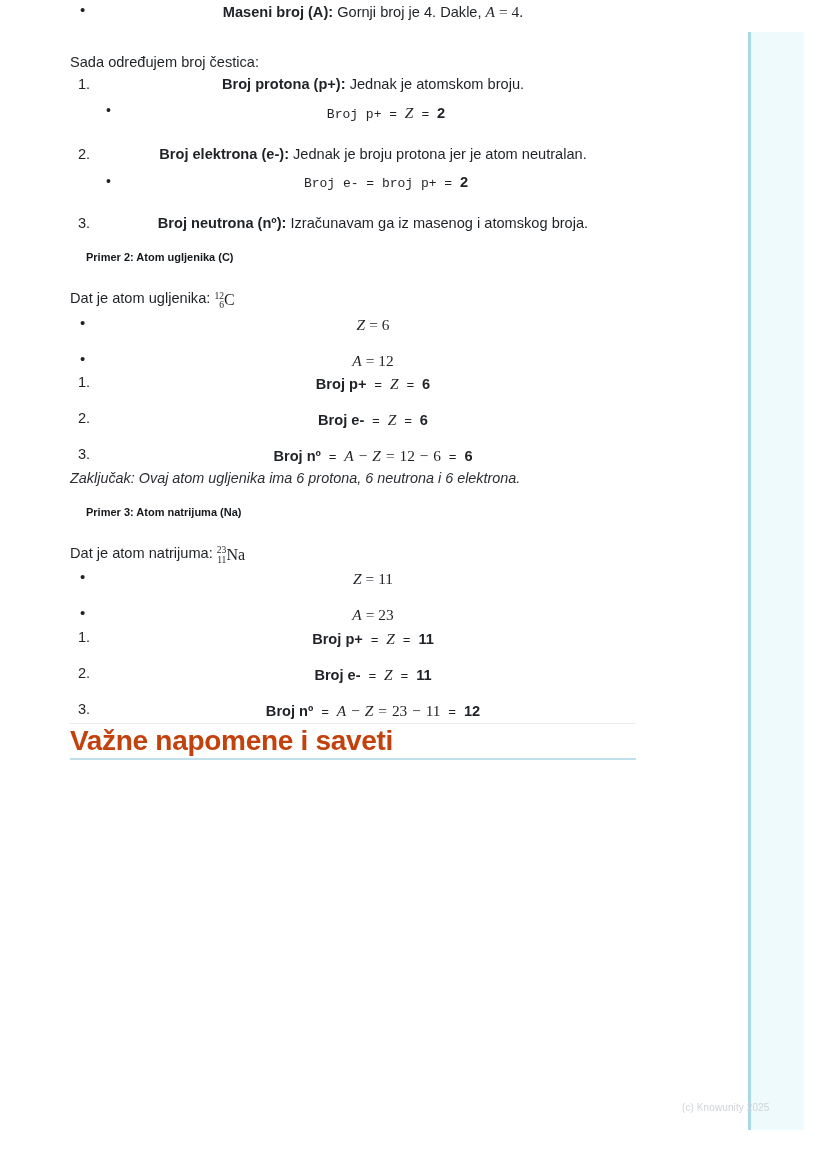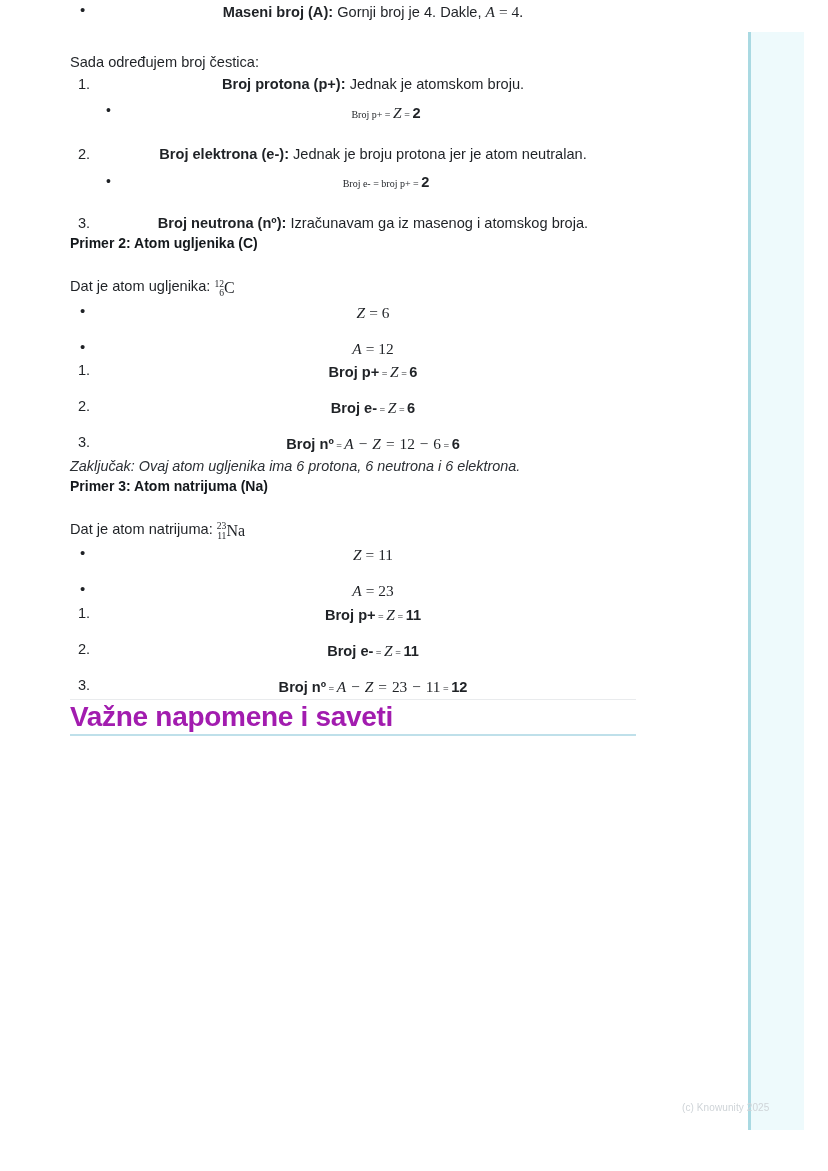--- a/index.html
+++ b/index.html
@@ -127,22 +127,22 @@
     font-style: normal;
     font-size: 15.4px;
   }
   .mop {
     font-family: "Liberation Serif", serif;
     font-style: normal;
     font-size: 15.4px;
     padding: 0 1px;
   }
   .eq {
-    font-family: Liberation Serif, serif;
-    font-size: 10px;
+    font-family: Liberation Mono, monospace;
+    font-size: 13px;
   }
 
   
   .isotope {
     display: inline-block;
     font-family: "Liberation Serif", serif;
     font-size: 16px;
     vertical-align: -1px;
     white-space: nowrap;
   }
@@ -166,40 +166,40 @@
   .conclusion {
     font-size: 14.4px;
     font-style: italic;
     line-height: 1.5;
     color: #2b2f34;
     margin: 0;
   }
 
   
   .subhead {
-    font-size: 14px;
+    font-size: 11px;
     font-weight: 700;
     color: #14181c;
-    margin: 0;
+    margin: 16px;
   }
 
   
   .divider {
     height: 1px;
     background: #e9ebed;
     border: 0;
     margin: 0;
     width: 566px;
   }
 
   
   .section-title {
     font-size: 28px;
     font-weight: 700;
-    color: #a21caf;
+    color: #c2410c;
     letter-spacing: -0.3px;
     margin: 0;
     line-height: 1.2;
   }
   .title-rule {
     height: 2px;
     background: #bfe0ea;
     width: 566px;
     margin: 0;
     border: 0;

